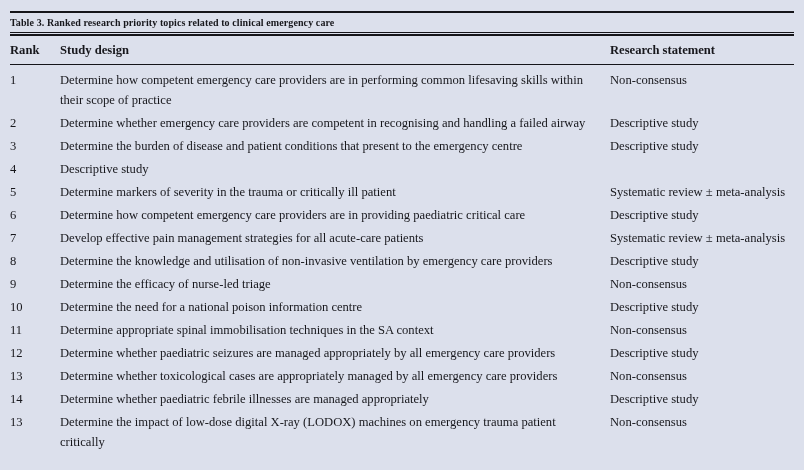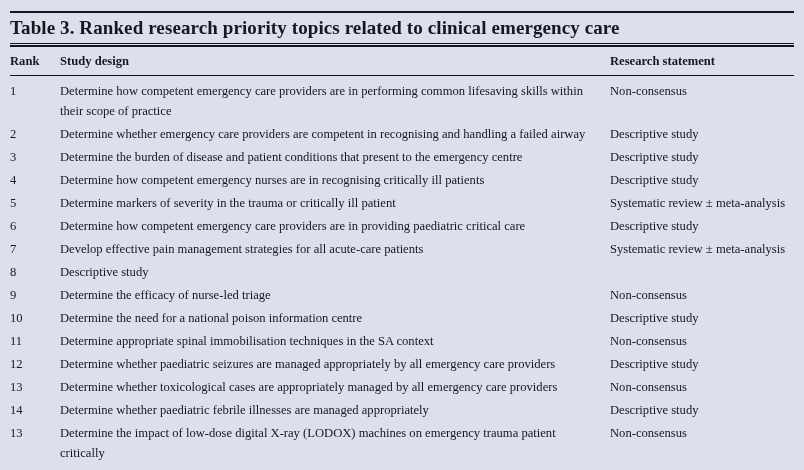--- a/index.html
+++ b/index.html
@@ -12,21 +12,21 @@
   .page{
     width:804px;height:470px;
     background:var(--background);
     font-family:"Liberation Serif","DejaVu Serif",serif;
     color:var(--text);
     overflow:hidden;
   }
   .inner{padding:0 10px;}
   .top-rule{margin-top:11px;border-top:2.5px solid var(--rule);}
   .table-title{
-    font-size:19px;font-weight:bold;
+    font-size:10px;font-weight:bold;
     padding:4px 0 4px 0;letter-spacing:.1px;
   }
   .double-rule{height:4px;border-top:1.3px solid var(--rule);border-bottom:2.2px solid var(--rule);}
   .header-rule{border-top:1.6px solid var(--rule);}
   .grid-row{
     display:grid;
     grid-template-columns:50px 550px 1fr;
     align-items:start;
   }
   .head-row{padding:4px 0 4px 0;font-weight:bold;font-size:12.8px;}
@@ -69,21 +69,20 @@
       </div>
 
       <div class="grid-row body-row">
         <div class="cell rank">3</div>
         <div class="cell statement">Determine the burden of disease and patient conditions that present to the emergency centre</div>
         <div class="cell design">Descriptive study</div>
       </div>
 
       <div class="grid-row body-row">
         <div class="cell rank">4</div>
-        <div class="cell statement">Determine how competent emergency nurses are in recognising critically ill patients</div>
         <div class="cell design">Descriptive study</div>
       </div>
 
       <div class="grid-row body-row">
         <div class="cell rank">5</div>
         <div class="cell statement">Determine markers of severity in the trauma or critically ill patient</div>
         <div class="cell design">Systematic review ± meta-analysis</div>
       </div>
 
       <div class="grid-row body-row">
@@ -93,20 +92,21 @@
       </div>
 
       <div class="grid-row body-row">
         <div class="cell rank">7</div>
         <div class="cell statement">Develop effective pain management strategies for all acute-care patients</div>
         <div class="cell design">Systematic review ± meta-analysis</div>
       </div>
 
       <div class="grid-row body-row">
         <div class="cell rank">8</div>
+        <div class="cell statement">Determine the knowledge and utilisation of non-invasive ventilation by emergency care providers</div>
         <div class="cell design">Descriptive study</div>
       </div>
 
       <div class="grid-row body-row">
         <div class="cell rank">9</div>
         <div class="cell statement">Determine the efficacy of nurse-led triage</div>
         <div class="cell design">Non-consensus</div>
       </div>
 
       <div class="grid-row body-row">

